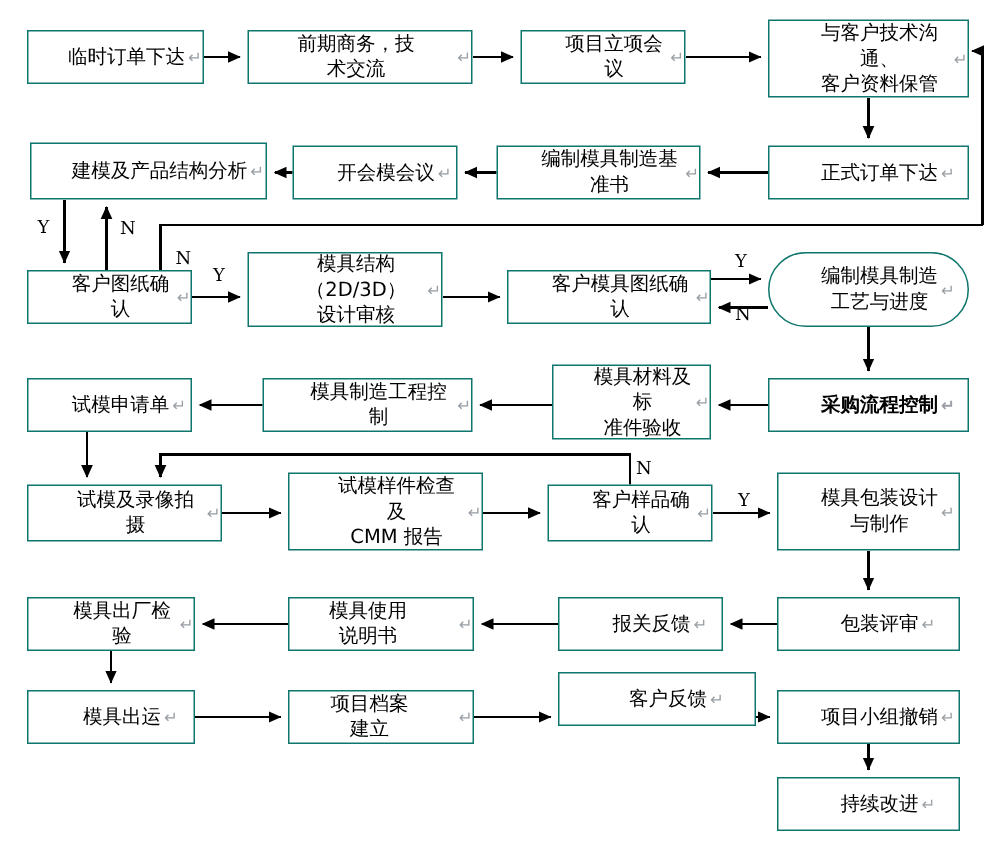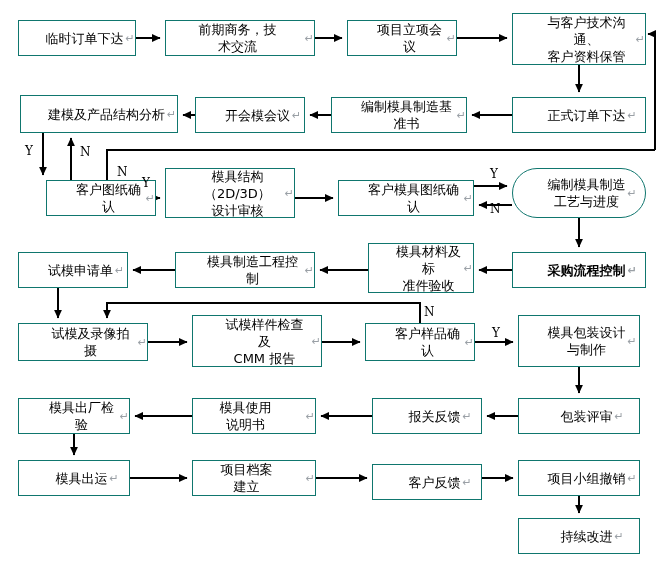--- a/index.html
+++ b/index.html
@@ -156,21 +156,21 @@
   <div class="node" style="left:195px;top:97px;width:110px;height:36px;">
     <span class="label">开会模会议</span>
       <span class="pilcrow">↵</span>
   </div>
 
   <div class="node" style="left:20px;top:95px;width:158px;height:38px;">
     <span class="label">建模及产品结构分析</span>
       <span class="pilcrow">↵</span>
   </div>
 
-  <div class="node" style="left:18px;top:180px;width:110px;height:36px;margin-left:28px;">
+  <div class="node" style="left:18px;top:180px;width:110px;height:36px;">
     <span class="label">客户图纸确认</span>
       <span class="pilcrow">↵</span>
   </div>
 
   <div class="node" style="left:165px;top:168px;width:130px;height:50px;">
     <span class="label">模具结构（2D/3D）
 设计审核</span>
       <span class="pilcrow">↵</span>
   </div>
 
@@ -251,21 +251,21 @@
   <div class="node" style="left:18px;top:460px;width:112px;height:36px;">
     <span class="label">模具出运</span>
       <span class="pilcrow">↵</span>
   </div>
 
   <div class="node" style="left:192px;top:460px;width:124px;height:36px;gap:30px;">
     <span class="label">项目档案建立</span>
       <span class="pilcrow">↵</span>
   </div>
 
-  <div class="node" style="left:372px;top:464px;width:110px;height:36px;">
+  <div class="node" style="left:372px;top:448px;width:132px;height:36px;">
     <span class="label">客户反馈</span>
       <span class="pilcrow">↵</span>
   </div>
 
   <div class="node" style="left:518px;top:460px;width:122px;height:36px;">
     <span class="label">项目小组撤销</span>
       <span class="pilcrow">↵</span>
   </div>
 
   <div class="node" style="left:518px;top:518px;width:122px;height:36px;">

